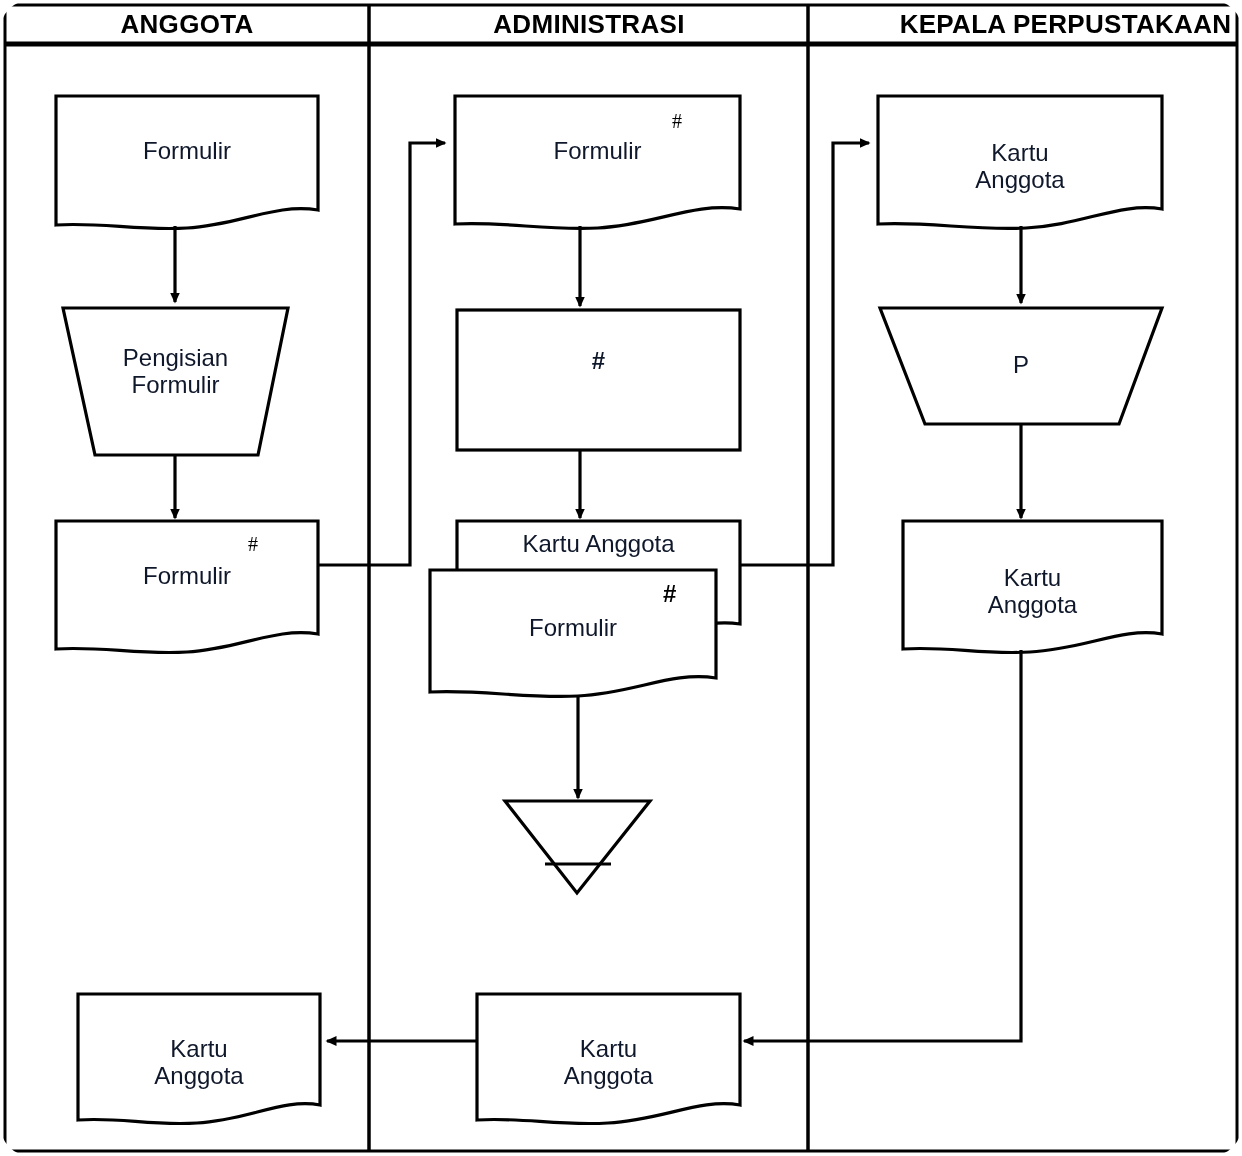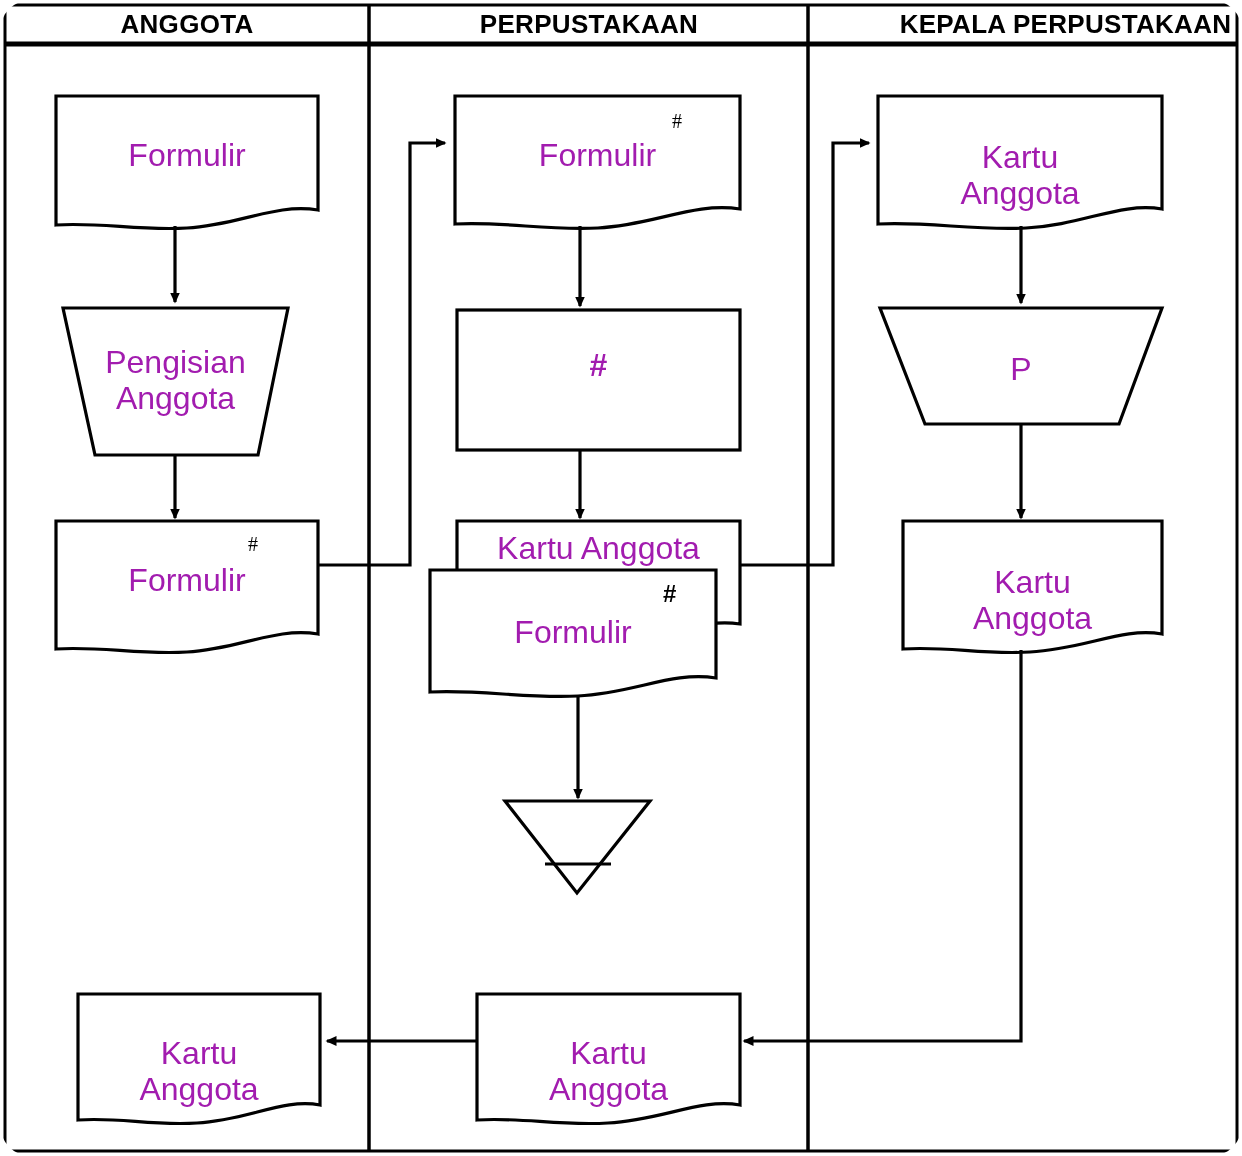--- a/index.html
+++ b/index.html
@@ -28,23 +28,23 @@
     text-align: center;
     font-weight: bold;
     font-size: 26px;
     color: #000000;
     letter-spacing: 0.3px;
     white-space: nowrap;
   }
   .node-label {
     position: absolute;
     text-align: center;
-    font-size: 32px;
+    font-size: 24px;
     line-height: 1.12;
-    color: #a21caf;
+    color: #0f172a;
     white-space: pre-line;
     pointer-events: none;
   }
   .hash-sup {
     position: absolute;
     font-size: 20px;
     color: #000000;
     font-family: "Liberation Serif", serif;
   }
   .hash-bold {
@@ -160,27 +160,27 @@
     <g>
       <line x1="477" y1="1041" x2="327" y2="1041" stroke="#000" stroke-width="3.2" marker-end="url(#ah)"></line>
     </g>
 
     <g>
       <path d="M78,994 L320,994 L320,1105 C283,1098 249,1120 197,1123 C151,1126 120,1117 78,1120 Z" fill="#fff" stroke="#000" stroke-width="3.2" stroke-linejoin="miter"></path>
     </g>
   </svg>
 
   <div class="hdr" style="left:6px; top:9px; width:362px;">ANGGOTA</div>
-  <div class="hdr" style="left:372px; top:9px; width:434px;">PERPUSTAKAAN</div>
+  <div class="hdr" style="left:372px; top:9px; width:434px;">ADMINISTRASI</div>
   <div class="hdr" style="left:810px; top:9px; width:511px;">KEPALA PERPUSTAKAAN</div>
 
   <div class="node-label" style="left:56px; top:138px; width:262px;">Formulir</div>
 
   <div class="node-label" style="left:63px; top:345px; width:225px;">Pengisian
-Anggota</div>
+Formulir</div>
 
   <div class="node-label" style="left:56px; top:563px; width:262px;">Formulir</div>
   <div class="hash-sup" style="left:248px; top:533px;">#</div>
 
   <div class="node-label" style="left:455px; top:138px; width:285px;">Formulir</div>
   <div class="hash-sup" style="left:672px; top:110px;">#</div>
 
   <div class="node-label" style="left:457px; top:348px; width:283px; font-weight:bold;">#</div>
 
   <div class="node-label" style="left:457px; top:531px; width:283px;">Kartu Anggota</div>

